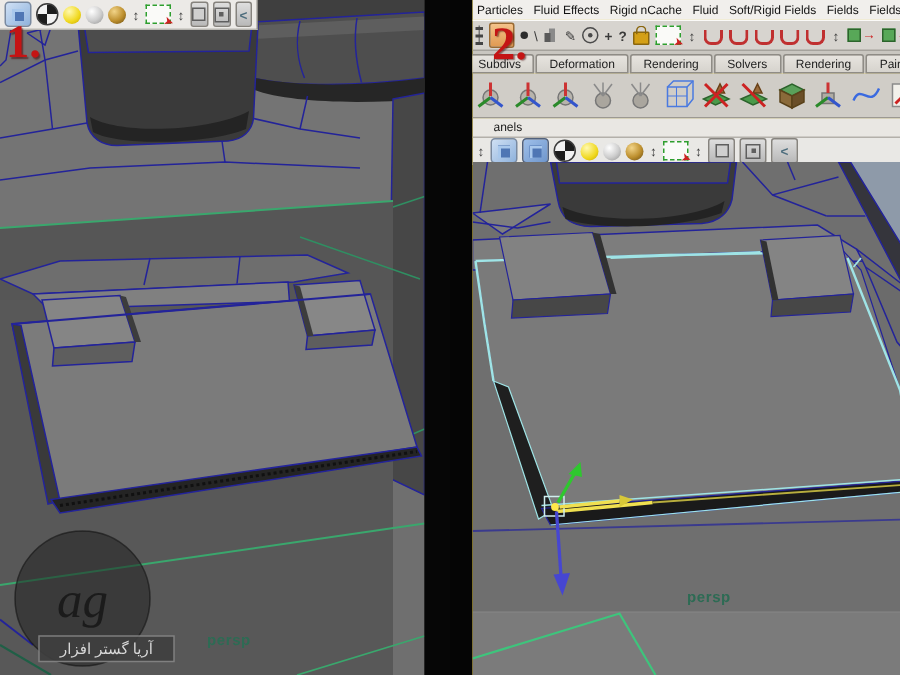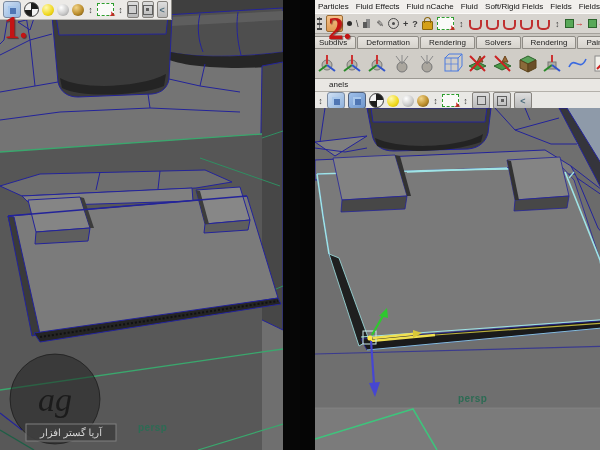--- a/index.html
+++ b/index.html
@@ -184,21 +184,21 @@
     <div class="persp" style="left:138px;top:422px;">persp</div>
   </div>
 
   <div id="divider"></div>
 
   <div id="panel-right" class="panel">
 
     <div id="menu-bar">
       <span class="menu-item">Particles</span>
       <span class="menu-item">Fluid Effects</span>
-      <span class="menu-item">Fluid nCache</span>
+      <span class="menu-item">Rigid nCache</span>
       <span class="menu-item">Fluid</span>
       <span class="menu-item">Soft/Rigid Fields</span>
       <span class="menu-item">Fields</span>
       <span class="menu-item">Fields</span>
 
     </div>
 
     <div id="status-line">
       <span class="icn slider-ic">
           <i style="top:1px;"></i>

